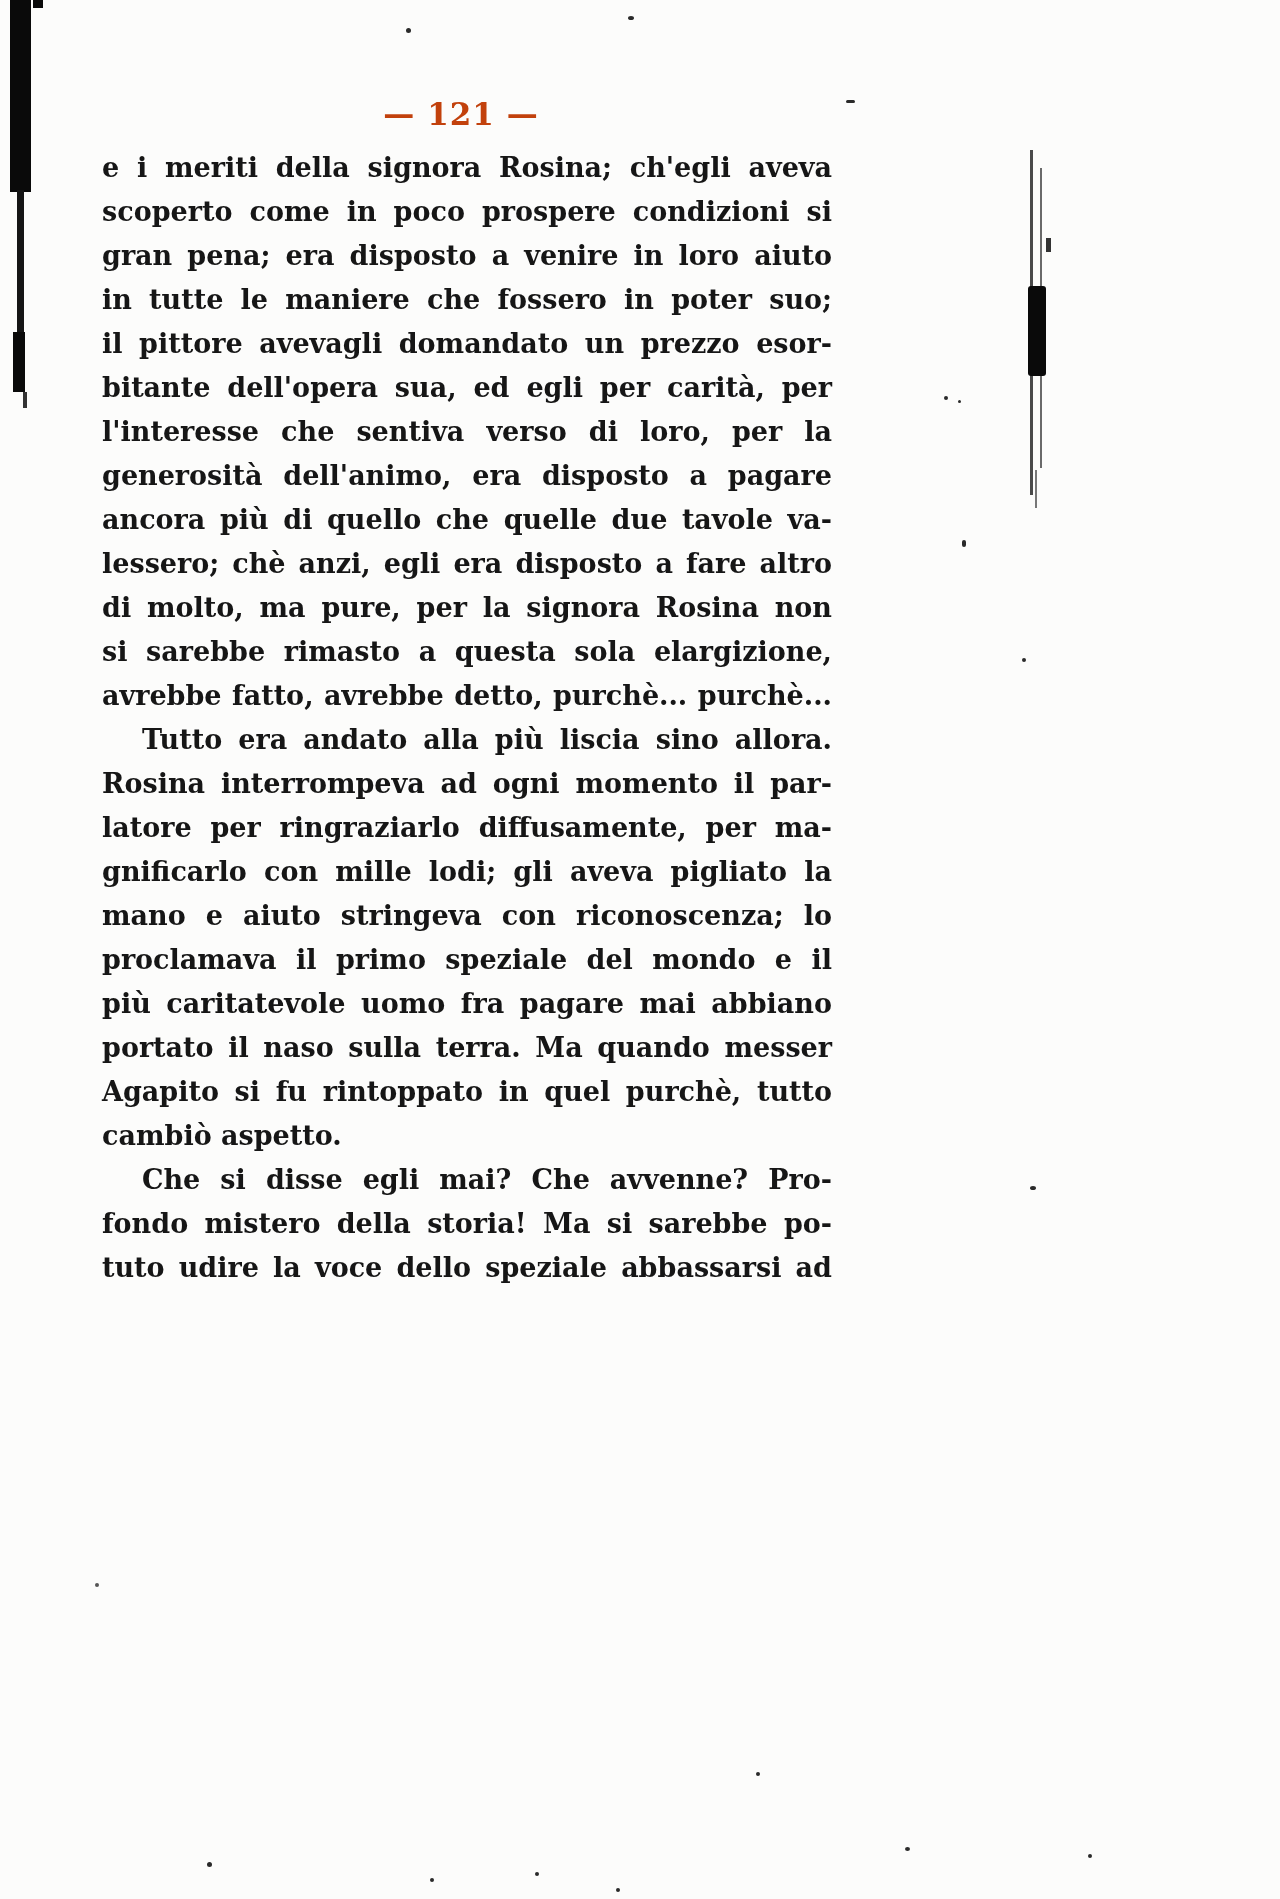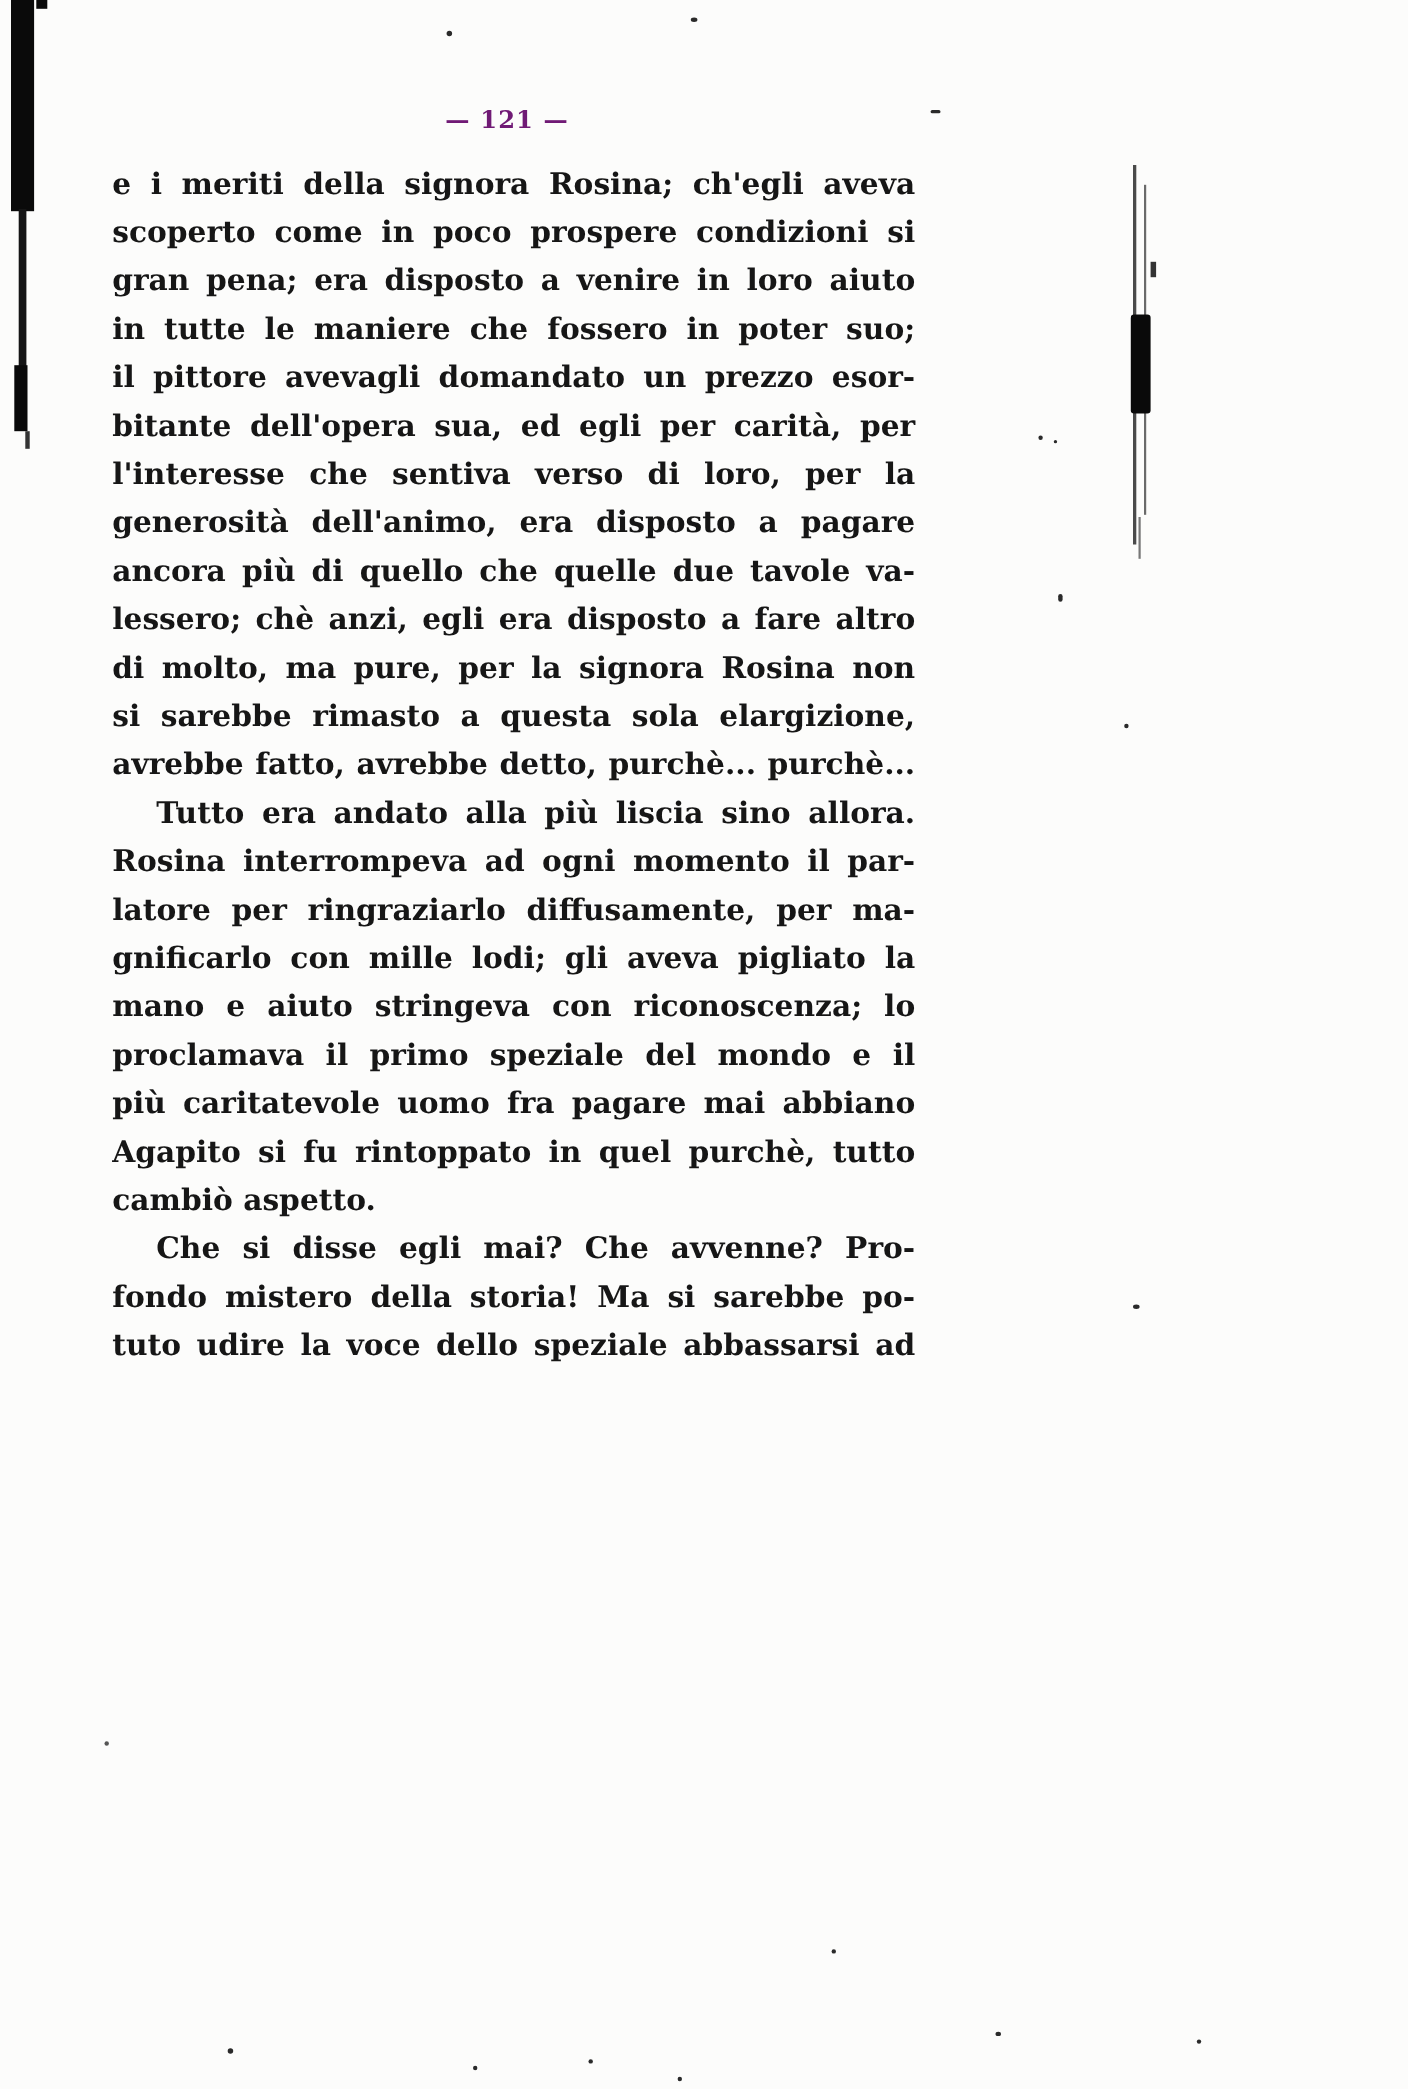--- a/index.html
+++ b/index.html
@@ -14,24 +14,24 @@
     overflow: hidden;
     font-family: "DejaVu Serif", serif;
     color: #161616;
   }
   .page-number {
     position: absolute;
     top: 96px;
     left: 90px;
     width: 742px;
     text-align: center;
-    font-size: 22px;
+    font-size: 31px;
     font-weight: bold;
     letter-spacing: 1px;
-    color: #701a75;
+    color: #c2410c;
   }
   .text-block {
     position: absolute;
     top: 146px;
     left: 90px;
     width: 742px;
     font-size: 27px;
     font-weight: 600;
     line-height: 44px;
     color: #161616;
@@ -80,20 +80,21 @@
       <div class="line">avrebbe fatto, avrebbe detto, purchè... purchè...</div>
     </div>
     <div>
       <div class="line indent">Tutto era andato alla più liscia sino allora.</div>
       <div class="line">Rosina interrompeva ad ogni momento il par-</div>
       <div class="line">latore per ringraziarlo diffusamente, per ma-</div>
       <div class="line">gnificarlo con mille lodi; gli aveva pigliato la</div>
       <div class="line">mano e aiuto stringeva con riconoscenza; lo</div>
       <div class="line">proclamava il primo speziale del mondo e il</div>
       <div class="line">più caritatevole uomo fra pagare mai abbiano</div>
+      <div class="line">portato il naso sulla terra. Ma quando messer</div>
       <div class="line">Agapito si fu rintoppato in quel purchè, tutto</div>
       <div class="line last-left">cambiò aspetto.</div>
     </div>
     <div>
       <div class="line indent">Che si disse egli mai? Che avvenne? Pro-</div>
       <div class="line">fondo mistero della storia! Ma si sarebbe po-</div>
       <div class="line">tuto udire la voce dello speziale abbassarsi ad</div>
     </div>
   </div>
 

